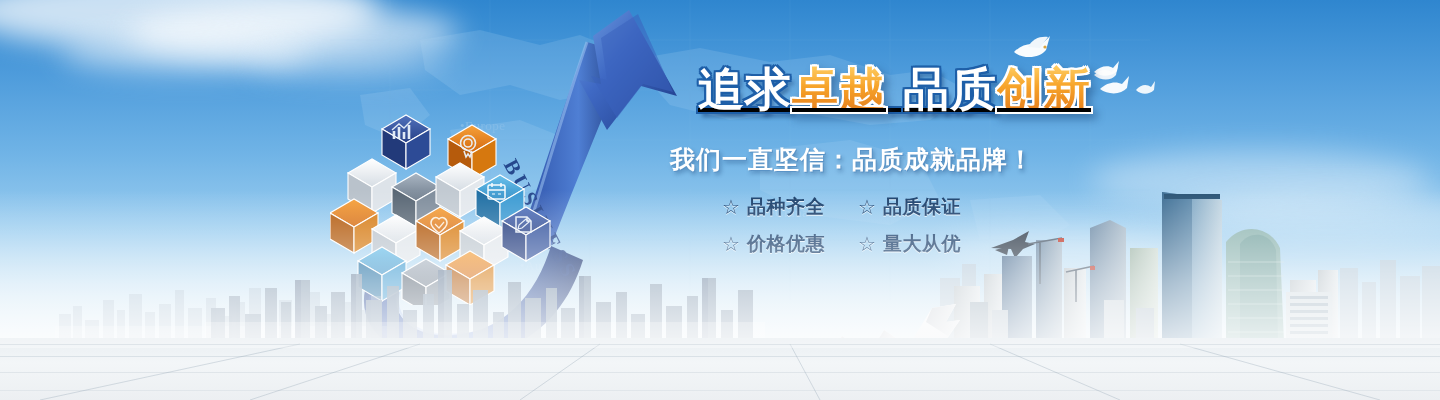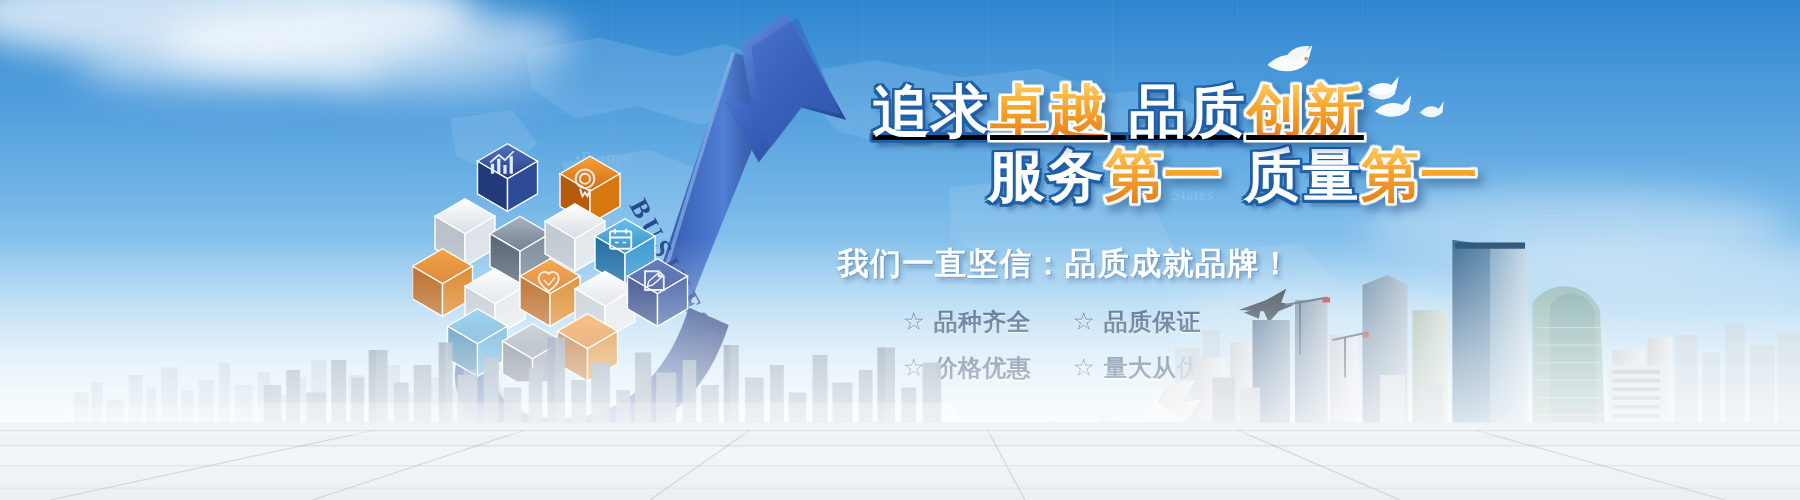--- a/index.html
+++ b/index.html
@@ -305,23 +305,20 @@
           <path d="M12 2 V6 H16"></path>
           <path d="M4 10 L11 4 L14 7 L7 13 L3 14 Z" stroke-width="1.2"></path>
         </g>
       </g>
     </svg>
   </div>
 
   <div id="copy">
     <div class="hl hl1">
       <span class="w">追求</span><span class="o">卓越</span><span class="w"> </span><span class="w">品质</span><span class="o">创新</span>
-    </div>
-    <div class="hl hl2">
-      <span class="w">服务</span><span class="o">第一</span><span class="w"> </span><span class="w">质量</span><span class="o">第一</span>
     </div>
 
     <div class="sub">我们一直坚信：品质成就品牌！</div>
 
     <div id="features">
       <div class="feat">
         <span class="star">☆</span>
         <span class="feat-label">品种齐全</span>
       </div>
       <div class="feat">

